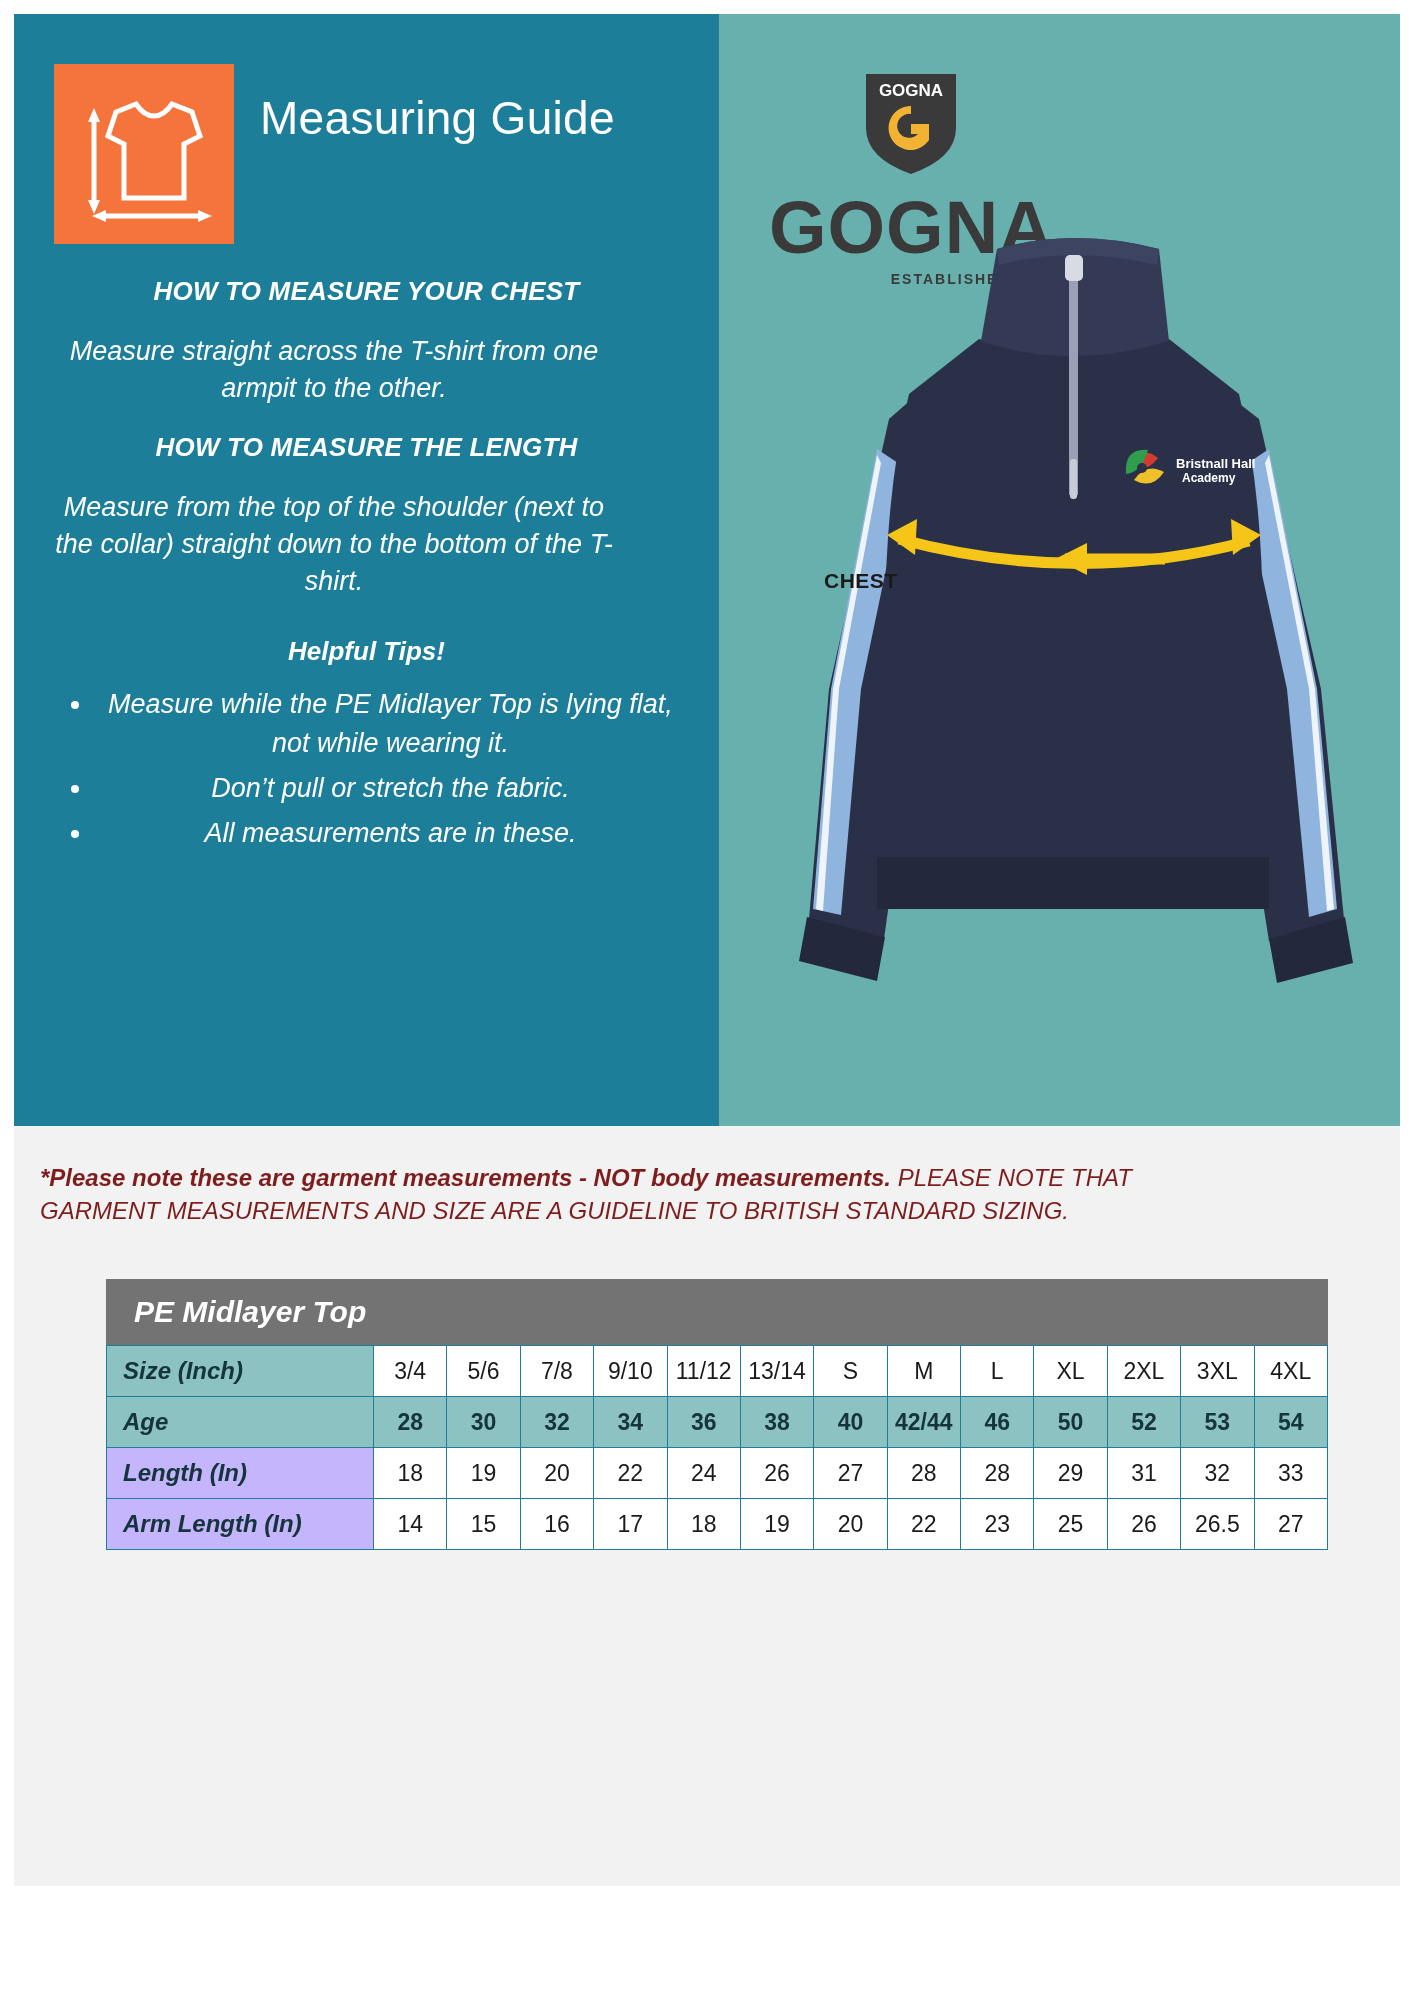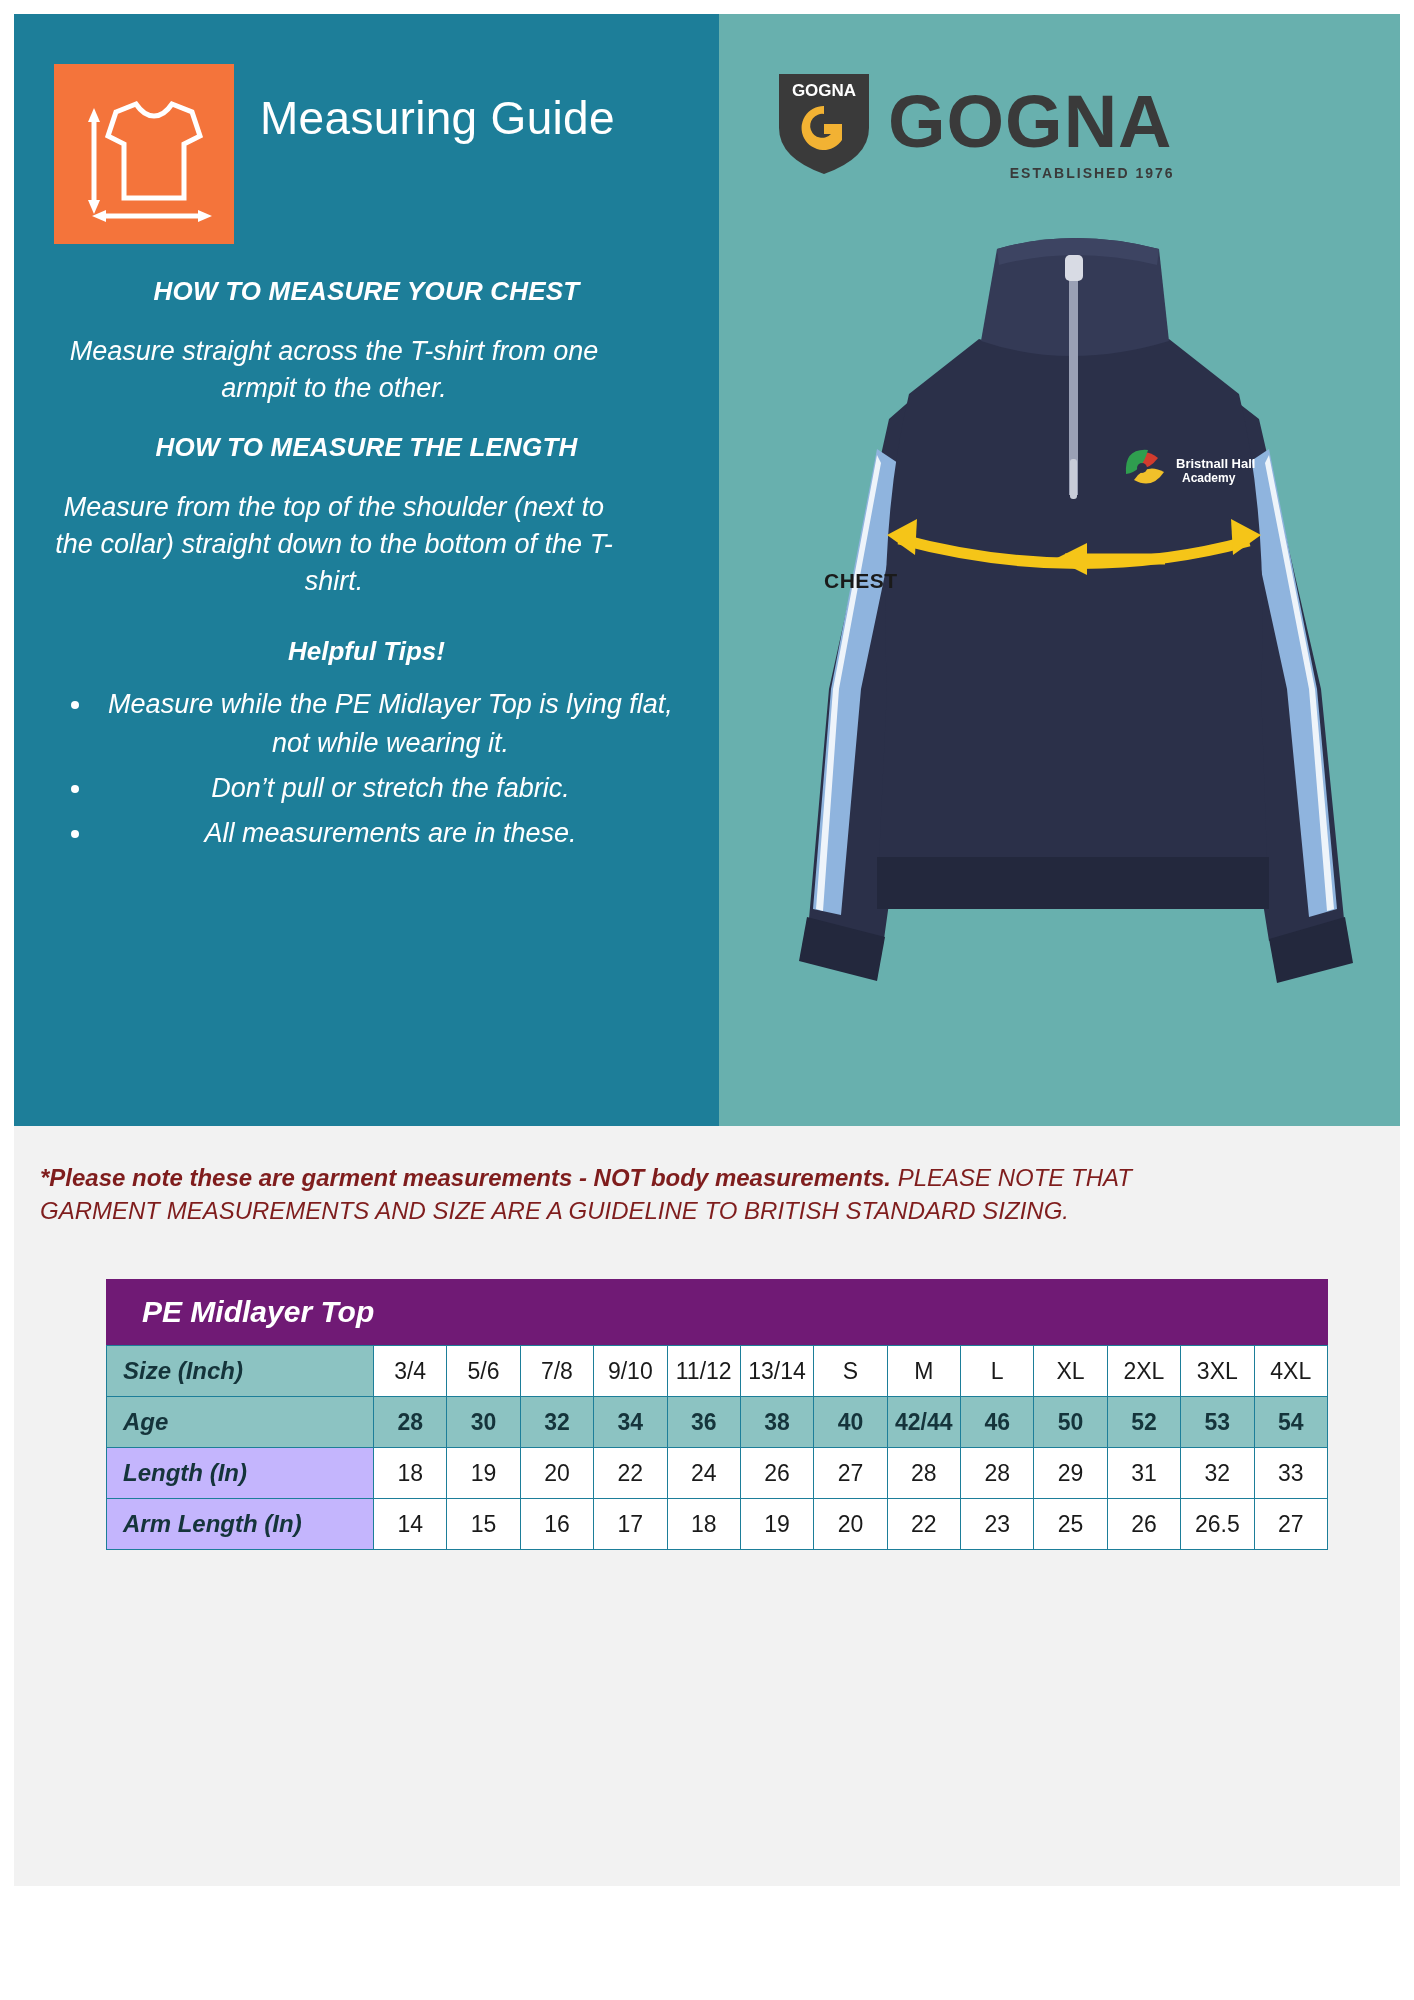--- a/index.html
+++ b/index.html
@@ -93,20 +93,21 @@
   ul.tips li { margin-bottom: 6px; padding-left: 8px; }
 
   
   .logo-row {
     position: absolute;
     top: 48px;
     left: 50px;
     display: flex;
     align-items: center;
     gap: 9px;
+    flex-direction: column;
   }
   .logo-text {
     font-size: 74px;
     font-weight: bold;
     color: #3a3a3a;
     letter-spacing: 1px;
     line-height: 1;
     font-family: "Liberation Sans", sans-serif;
   }
   .logo-est {
@@ -148,26 +149,26 @@
     max-width: 1130px;
   }
   .note b { font-weight: bold; }
 
   
   .table-wrap {
     margin: 52px 0 0 92px;
     width: 1222px;
   }
   .tbl-title {
-    background: #701a75;
+    background: #737373;
     color: #ffffff;
     font-size: 30px;
     font-style: italic;
     font-weight: bold;
-    padding: 16px 36px;
+    padding: 16px 28px;
     box-sizing: border-box;
   }
   table.sizes {
     border-collapse: collapse;
     width: 100%;
     table-layout: fixed;
   }
   table.sizes td {
     border: 1px solid #1d7e99;
     text-align: center;

